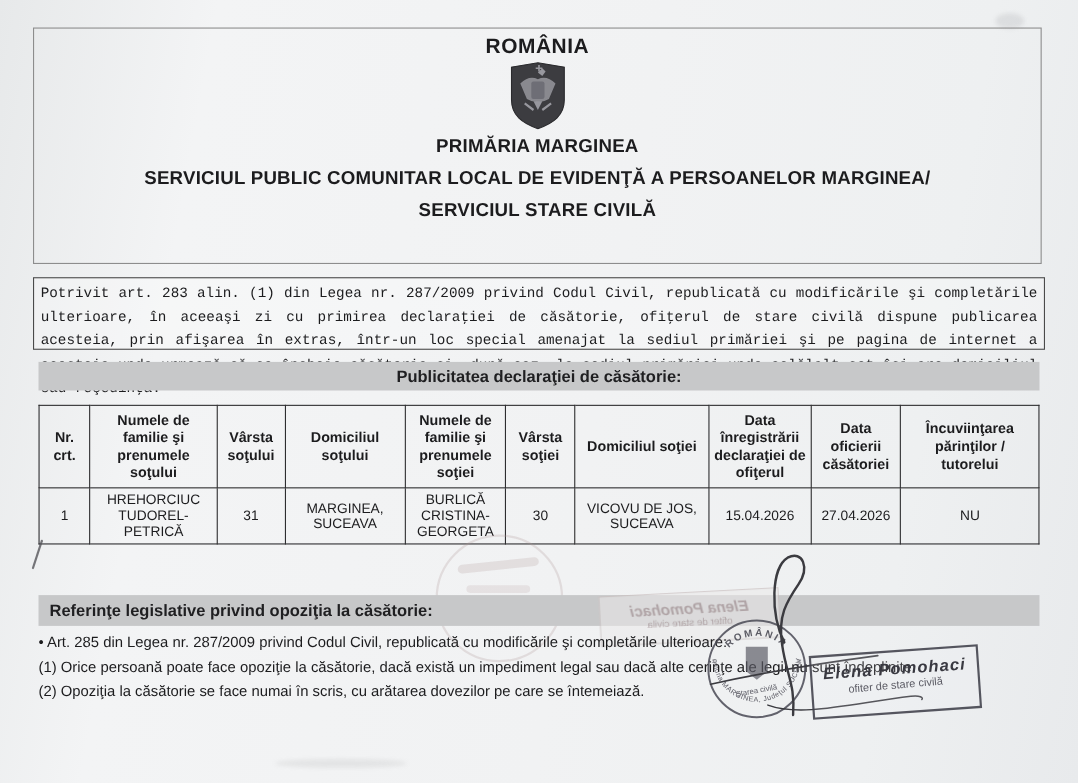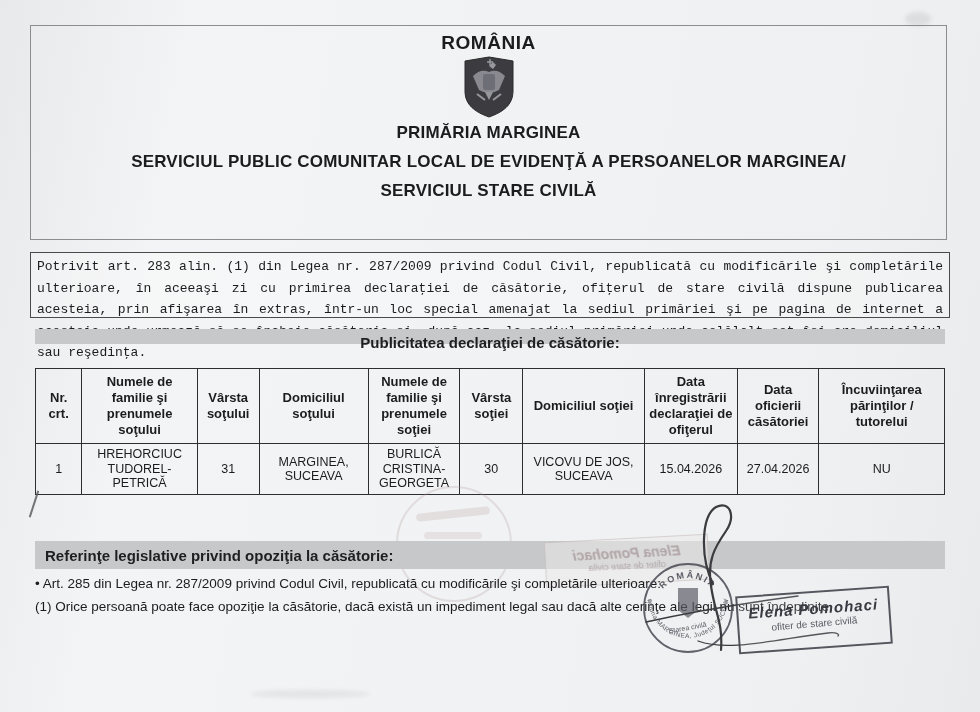--- a/index.html
+++ b/index.html
@@ -12,21 +12,21 @@
   
   .header-box{left:30px;top:25px;width:915px;height:213px;border:1px solid #8d8d8d;text-align:center;}
   .country{margin-top:6px;font-size:19px;font-weight:bold;letter-spacing:.5px;}
   .coa{margin:2px auto 0;display:block;}
   .hline{font-size:17px;font-weight:bold;line-height:29px;letter-spacing:.2px;}
   
   .intro-box{left:30px;top:252px;width:918px;height:64px;border:1px solid #4a4a4a;background:rgba(255,255,255,.25);font-family:Liberation Mono, monospace;}
   .intro-box p{margin:0;padding:3px 6px;font-size:13px;line-height:21.5px;text-align:justify;}
   
   .bar{background:#c7c8c9;font-weight:bold;font-size:15px;color:#1f1f21;}
-  .bar1{left:35px;top:329px;width:910px;height:15px;line-height:27px;text-align:center;}
+  .bar1{left:35px;top:329px;width:910px;height:26px;line-height:27px;text-align:center;}
   .bar2{left:35px;top:541px;width:910px;height:28px;line-height:30px;padding-left:10px;width:900px;z-index:2;}
   
   .tbl-wrap{left:35px;top:368px;width:910px;}
   table{width:100%;border-collapse:collapse;table-layout:fixed;}
   th,td{border:1.5px solid #2e2e30;text-align:center;vertical-align:middle;padding:2px 3px;overflow:hidden;}
   th{font-size:13px;font-weight:bold;height:70px;line-height:16px;}
   td{font-size:12.5px;height:46px;line-height:14.5px;}
   
   .legal{left:35px;top:573px;width:740px;font-size:13.5px;line-height:22.5px;z-index:4;}
   .legal div{white-space:nowrap;}
@@ -134,20 +134,21 @@
 <div class="abs bar bar2">Referinţe legislative privind opoziţia la căsătorie:</div>
 
 <div class="abs ghost-rect">
   <div class="n">Elena Pomohaci</div>
   <div class="t">ofiter de stare civila</div>
 </div>
 
 <div class="abs legal">
   <div>• Art. 285 din Legea nr. 287/2009 privind Codul Civil, republicată cu modificările şi completările ulterioare:</div>
   <div>(1) Orice persoană poate face opoziţie la căsătorie, dacă există un impediment legal sau dacă alte cerinţe ale legii nu sunt îndeplinite.</div>
+  <div>(2) Opoziţia la căsătorie se face numai în scris, cu arătarea dovezilor pe care se întemeiază.</div>
 </div>
 
 <svg class="abs stamp-svg" viewBox="600 470 340 220">
   <g stroke="#4a4a55" fill="none" opacity=".85">
     <circle cx="688" cy="608" r="44" stroke-width="1.8"></circle>
     <path id="arcTop" d="M 654,612 A 34,34 0 0 1 722,612" stroke="none"></path>
     <path id="arcBottom" d="M 648,598 A 40,40 0 0 0 728,598" stroke="none"></path>
     <path d="M678 588 h20 v22 l-10 8 -10 -8 z" fill="#5a5a64" stroke="none" opacity=".8"></path>
   </g>
   <g fill="#4c4c56" opacity=".9" font-family="Liberation Sans, sans-serif">

